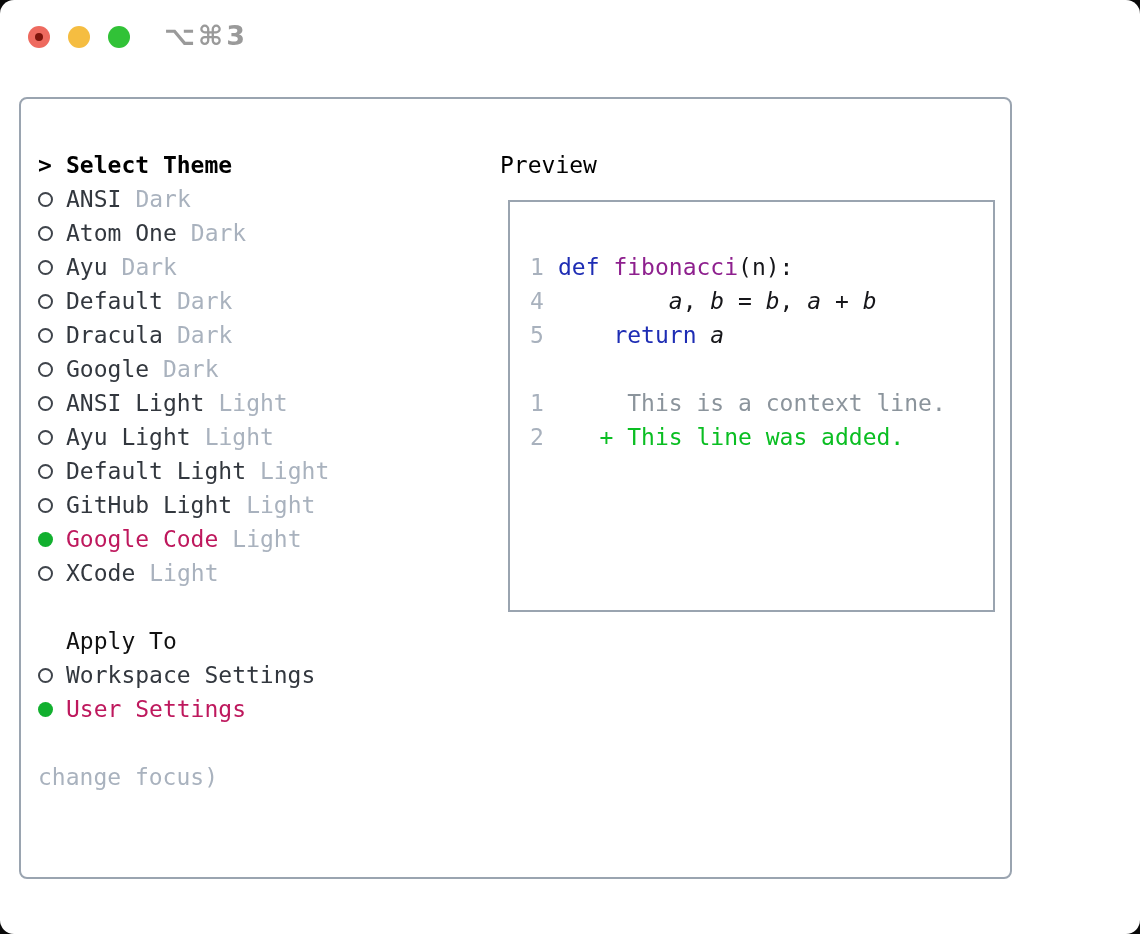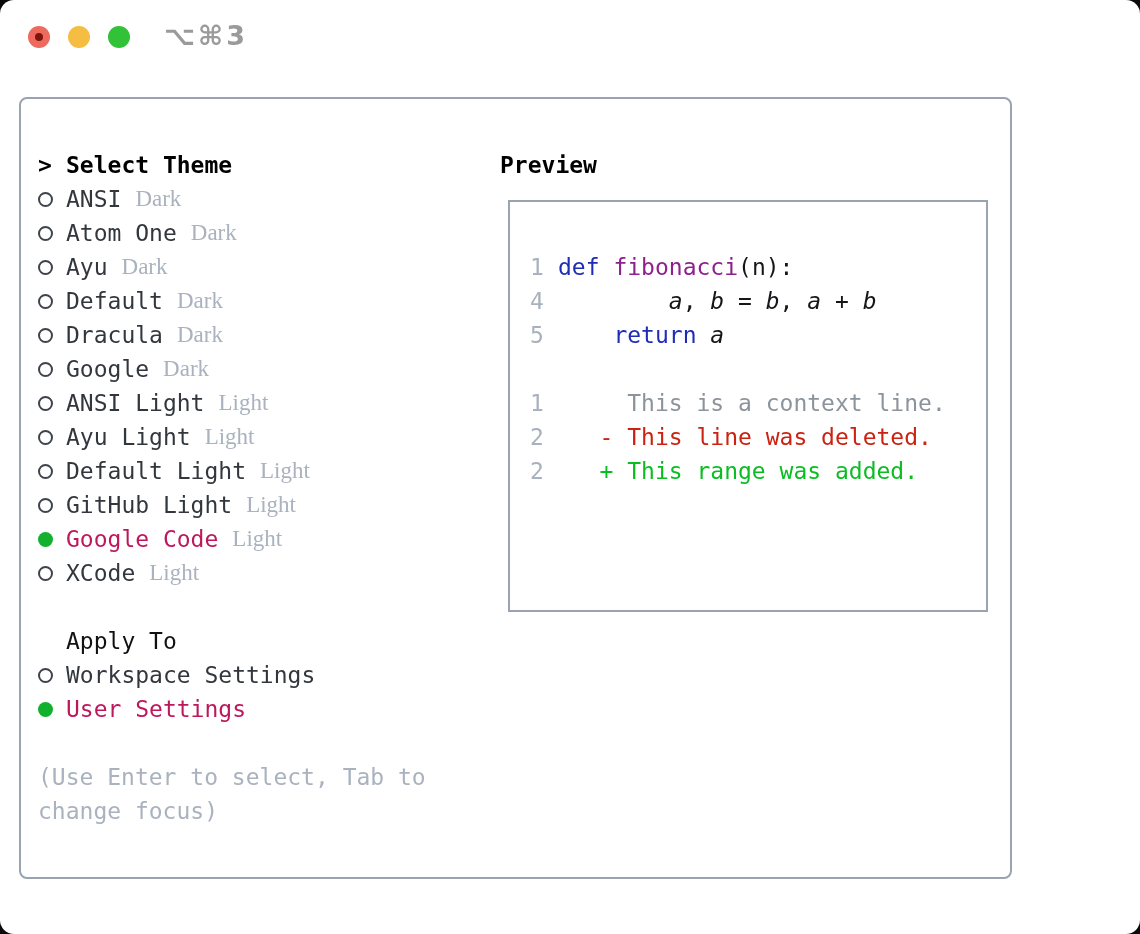--- a/index.html
+++ b/index.html
@@ -40,31 +40,31 @@
   .marker{flex:0 0 28px;width:28px;display:flex;align-items:center;}
   .ring{
     width:15px;height:15px;border:2px solid #3f444b;border-radius:50%;
     box-sizing:border-box;
   }
   .dot{
     width:15px;height:15px;border-radius:50%;background:#12b02f;
   }
   .hdr{font-weight:bold;color:#000;}
   .hdr-marker{font-weight:bold;color:#000;}
-  .variant{color:#a9b2be;margin-left:14px;font-family:Liberation Serif, serif;}
+  .variant{color:#a9b2be;margin-left:14px;}
   .sel-label{color:#be185d;}
   .help{color:#a9b2be;}
   
   .preview-title{
     position:absolute;left:479px;top:49px;height:34px;display:flex;align-items:center;
-    font-size:23px;font-weight:bold;color:#000;
+    font-size:23px;font-weight:normal;color:#000;
   }
   .preview-box{
     position:absolute;left:487px;top:101px;width:476px;height:408px;
-    border:2px solid #9aa4b0;background:#fff;
+    border:2px solid #9aa4b0;background:#fff;padding-left:7px;
   }
   .code{
     position:absolute;left:20px;top:48px;font-size:23px;
   }
   .pline{height:34px;line-height:34px;white-space:pre;}
   .ln{color:#a8b1bd;display:inline-block;width:28px;}
   .kw{color:#1e2db4;}
   .fn{color:#8e208e;}
   .lit{color:#0a6e6e;}
   .var{color:#16161a;font-style:italic;}
@@ -167,42 +167,40 @@
         <span class="marker"><span class="ring"></span></span>
         <span class="item-label">Workspace Settings</span>
       </div>
       <div class="row">
         <span class="marker"><span class="dot"></span></span>
         <span class="item-label sel-label">User Settings</span>
       </div>
 
       <div class="row"></div>
 
-      <div class="row help">(Use Enter to select, Tab to</div>
       <div class="row help">change focus)</div>
     </div>
 
     <div class="preview-title">Preview</div>
 
     <div class="preview-box">
       <div class="code">
 
         <div class="pline"><span class="ln">1</span><span class="kw">def</span><span class="pl"> </span><span class="fn">fibonacci</span><span class="pl">(n):</span></div>
 
 
 
         <div class="pline"><span class="ln">4</span><span class="pl">        </span><span class="var">a</span><span class="pl">, </span><span class="var">b</span><span class="pl"> = </span><span class="var">b</span><span class="pl">, </span><span class="var">a</span><span class="pl"> + </span><span class="var">b</span></div>
 
         <div class="pline"><span class="ln">5</span><span class="pl">    </span><span class="kw">return</span><span class="pl"> </span><span class="var">a</span></div>
 
         <div class="pline"></div>
 
         <div class="pline"><span class="ln">1</span><span class="ctx">     </span><span class="ctx">This is a context line.</span></div>
 
-        <div class="pline"><span class="ln">2</span><span class="pl">   </span><span class="del">- </span><span class="del">This line was deleted.</span></div>
-
-        <div class="pline"><span class="ln">2</span><span class="pl">   </span><span class="add">+ </span><span class="add">This range was added.</span></div>
+
+        <div class="pline"><span class="ln">2</span><span class="pl">   </span><span class="add">+ </span><span class="add">This line was added.</span></div>
 
       </div>
     </div>
 
   </div>
 </div>
 
 </body></html>

